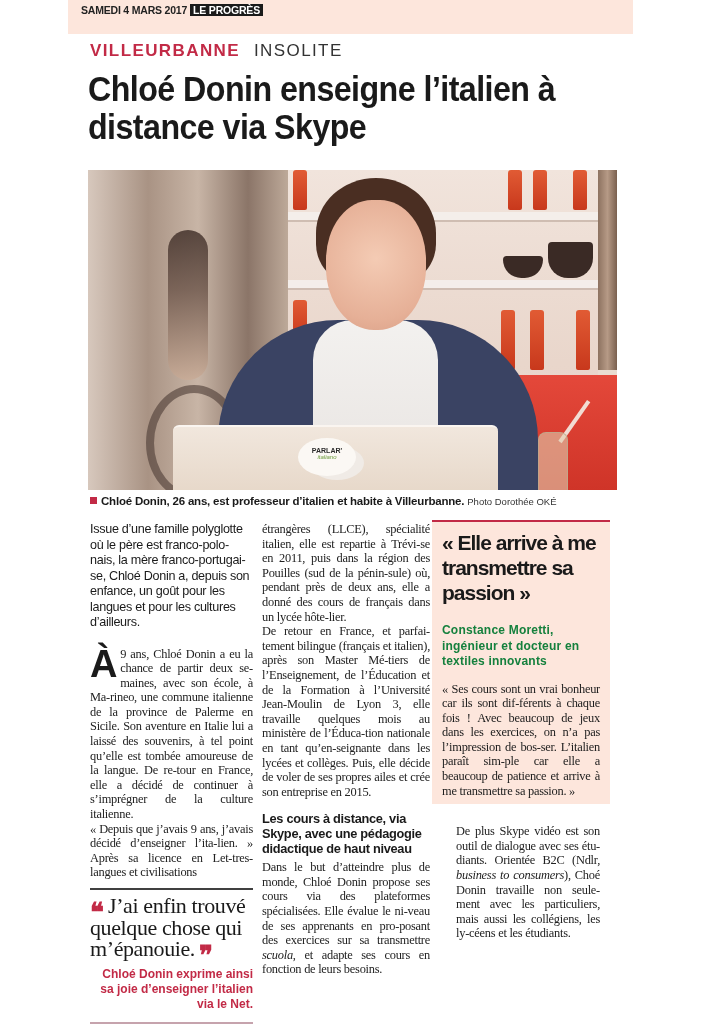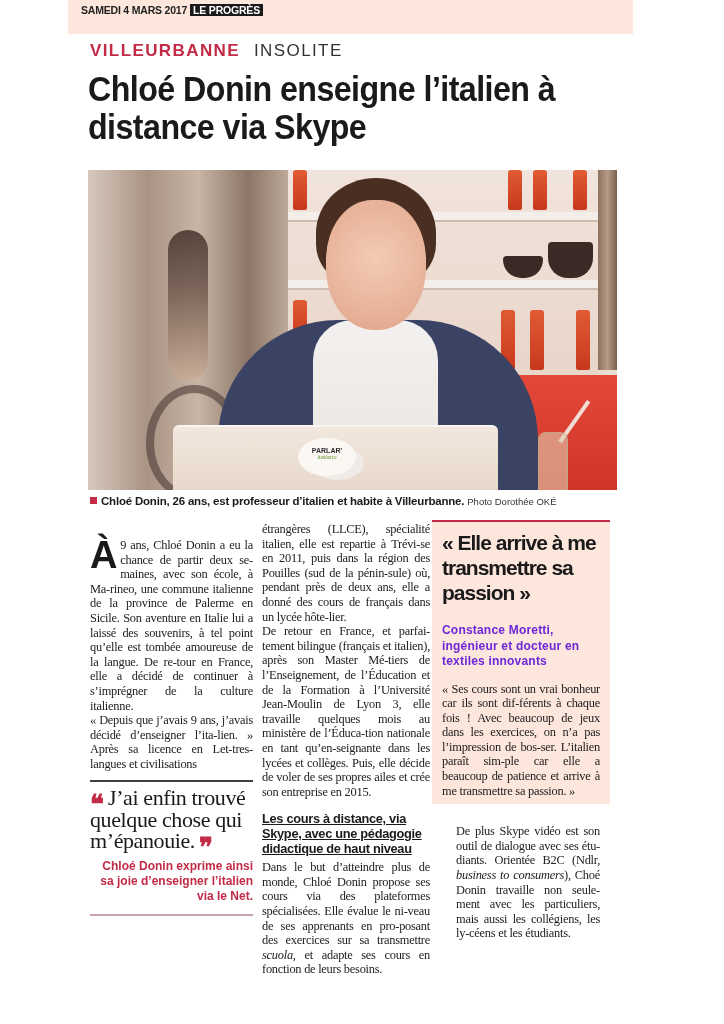--- a/index.html
+++ b/index.html
@@ -86,28 +86,28 @@
 
   .pullquote { border-top: 2px solid #404040; border-bottom: 2px solid #c6a3ad; margin-top: 8px; padding: 6px 0 10px 0; }
   .pq-mark { color: #c22a46; font-family: "Liberation Serif", serif; font-weight: bold; font-size: 26px;
              line-height: 10px; vertical-align: -8px; }
   .pq-text { font-family: "Liberation Serif", serif; font-size: 22px; line-height: 20px; color: #1a1a1a;
              letter-spacing: -0.4px; }
   .pq-attr { margin-top: 6px; text-align: right; font-family: "Liberation Sans", sans-serif; font-weight: bold;
              font-size: 12px; line-height: 15px; color: #c22a46; }
 
   .subhead { margin: 12px 0 4px 0; font-family: "Liberation Sans", sans-serif; font-weight: bold; font-size: 12.8px;
-             line-height: 15px; color: #1a1a1a; letter-spacing: -0.3px; text-decoration: underline; }
+             line-height: 15px; color: #1a1a1a; letter-spacing: -0.3px; }
 
   .testimonial { background: #fde6dc; border-top: 2px solid #c22a46; padding: 8px 10px 6px 10px;
                  margin: -2px -2px 0 -6px; width: 158px; }
   .t-title { font-family: "Liberation Sans", sans-serif; font-weight: bold; font-size: 21px; line-height: 25px;
              color: #1a1a1a; letter-spacing: -1px; }
   .t-author { margin-top: 18px; font-family: "Liberation Sans", sans-serif; font-weight: bold; font-size: 12px;
-              line-height: 15.5px; color: #6d28d9; letter-spacing: 0.2px; }
+              line-height: 15.5px; color: #15803d; letter-spacing: 0.2px; }
   .t-quote { margin-top: 12px; font-size: 12.4px; line-height: 14.6px; text-align: justify; letter-spacing: -0.25px; }
   .col3-body { margin-top: 20px; margin-left: 18px; }
   .practical { font-family: "Liberation Sans", sans-serif; font-size: 11.5px; line-height: 15.5px; font-weight: bold;
                color: #1a1a1a; margin-top: 2px; }
   .practical-label { color: #c22a46; }
 </style>
 </head>
 <body>
 
 <div class="header-band">
@@ -152,20 +152,21 @@
     <span class="ph-sticker-1">PARLAR'</span>
     <span class="ph-sticker-2">italiano</span>
   </div>
 </div>
 
 <div class="caption">
   <span class="caption-square"></span><span class="caption-text">Chloé Donin, 26 ans, est professeur d’italien et habite à Villeurbanne.</span><span class="caption-credit">Photo Dorothée OKÉ</span>
 </div>
 
 <div class="col col1">
+  <p class="intro">Issue d’une famille polyglotte où le père est franco-polo-nais, la mère franco-portugai-se, Chloé Donin a, depuis son enfance, un goût pour les langues et pour les cultures d’ailleurs.</p>
   <p class="body mt-lead"><span class="dropcap">À</span><span> 9 ans, Chloé Donin a eu la chance de partir deux se-maines, avec son école, à Ma-rineo, une commune italienne de la province de Palerme en Sicile. Son aventure en Italie lui a laissé des souvenirs, à tel point qu’elle est tombée amoureuse de la langue. De re-tour en France, elle a décidé de continuer à s’imprégner de la culture italienne.</span></p>
   <p class="body">« Depuis que j’avais 9 ans, j’avais décidé d’enseigner l’ita-lien. » Après sa licence en Let-tres-langues et civilisations</p>
   <div class="pullquote">
     <div>
       <span class="pq-mark">❝</span>
       <span class="pq-text">J’ai enfin trouvé quelque chose qui m’épanouie.</span>
       <span class="pq-mark">❞</span>
     </div>
     <div class="pq-attr">Chloé Donin exprime ainsi sa joie d’enseigner l’italien via le Net.</div>
   </div>

